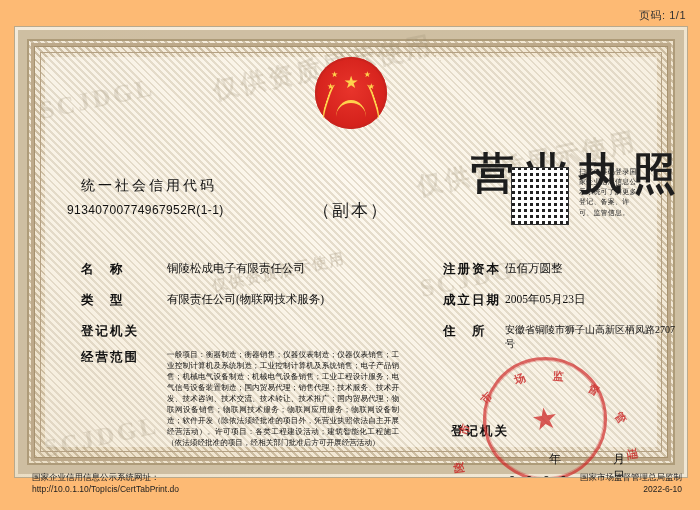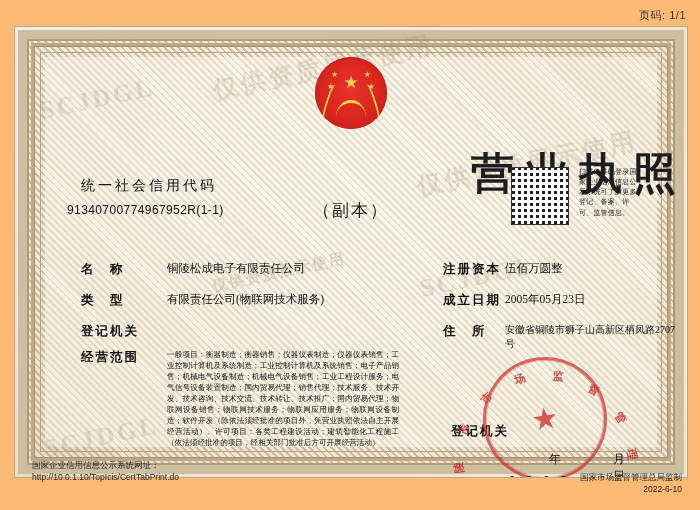--- a/index.html
+++ b/index.html
@@ -339,21 +339,21 @@
     color: rgba(200,28,28,0.9);
     font-family: "Liberation Serif", serif;
     font-weight: bold;
     transform-origin: 0 50px;
   }
 
   
   .foot-left {
     position: absolute;
     left: 32px;
-    bottom: 26px;
+    bottom: 14px;
     font-size: 8.5px;
     line-height: 1.5;
     color: #222;
   }
   .foot-right {
     position: absolute;
     right: 18px;
     bottom: 14px;
     text-align: right;
     font-size: 8.5px;

